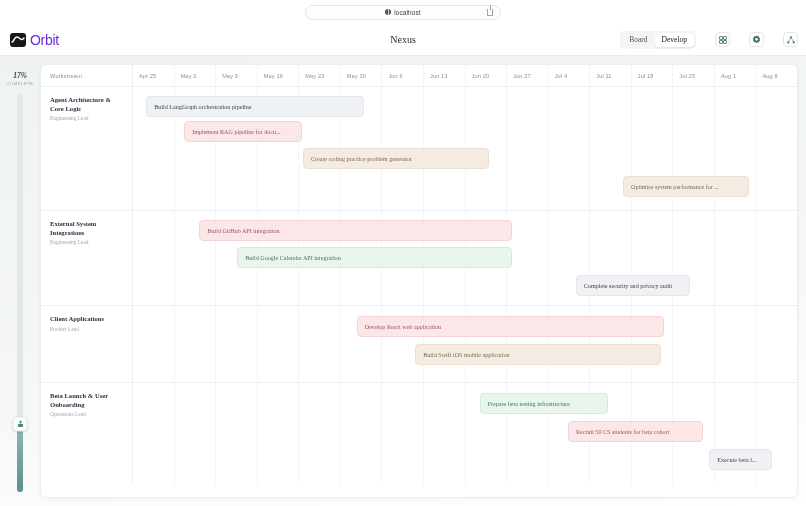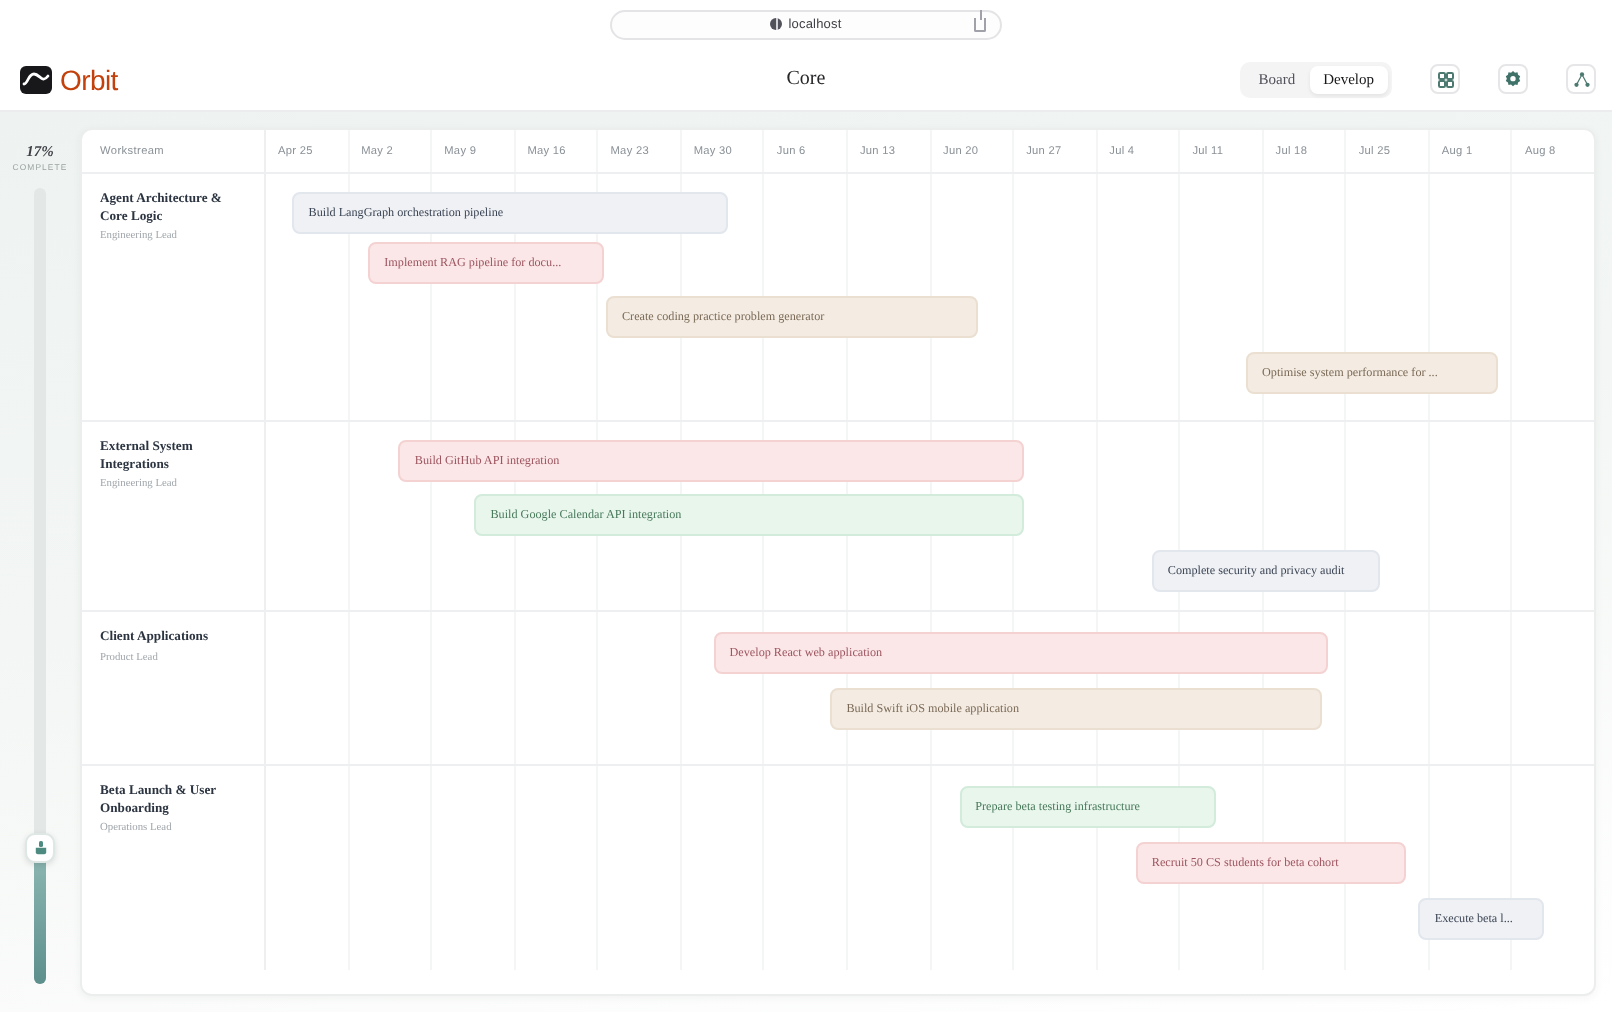--- a/index.html
+++ b/index.html
@@ -79,21 +79,21 @@
   .brand-mark {
     width: 16px; height: 14px;
     background: #18181b;
     border-radius: 3px;
     position: relative;
     overflow: hidden;
   }
   .brand-mark svg { position:absolute; left:1px; top:2px; }
   .brand-name {
     font-size: 14px;
-    color: #c2410c;
+    color: #6d28d9;
     font-family: "Liberation Sans", sans-serif;
     letter-spacing: -.3px;
   }
 
   .app-title {
     position: absolute;
     left: 0; right: 0;
     text-align: center;
     font-size: 10px;
     color: #27272a;
@@ -326,21 +326,21 @@
 <div class="app-header">
   <div class="brand">
     <span class="brand-mark">
       <svg width="14" height="10" viewBox="0 0 14 10">
         <path d="M1 7 C3 7, 3 2, 6 2 S10 7, 13 3" stroke="#ffffff" stroke-width="1.4" fill="none" stroke-linecap="round"></path>
       </svg>
     </span>
     <span class="brand-name">Orbit</span>
   </div>
 
-  <div class="app-title">Core</div>
+  <div class="app-title">Nexus</div>
 
   <div class="header-right">
     <div class="seg">
       <div class="seg-btn">Board</div>
       <div class="seg-btn active">Develop</div>
     </div>
 
     <div class="icon-btn">
       <svg width="8" height="8" viewBox="0 0 8 8">
         <rect x="0.5" y="0.5" width="3" height="3" rx=".6" fill="none" stroke="#4d7a70" stroke-width="1"></rect>

